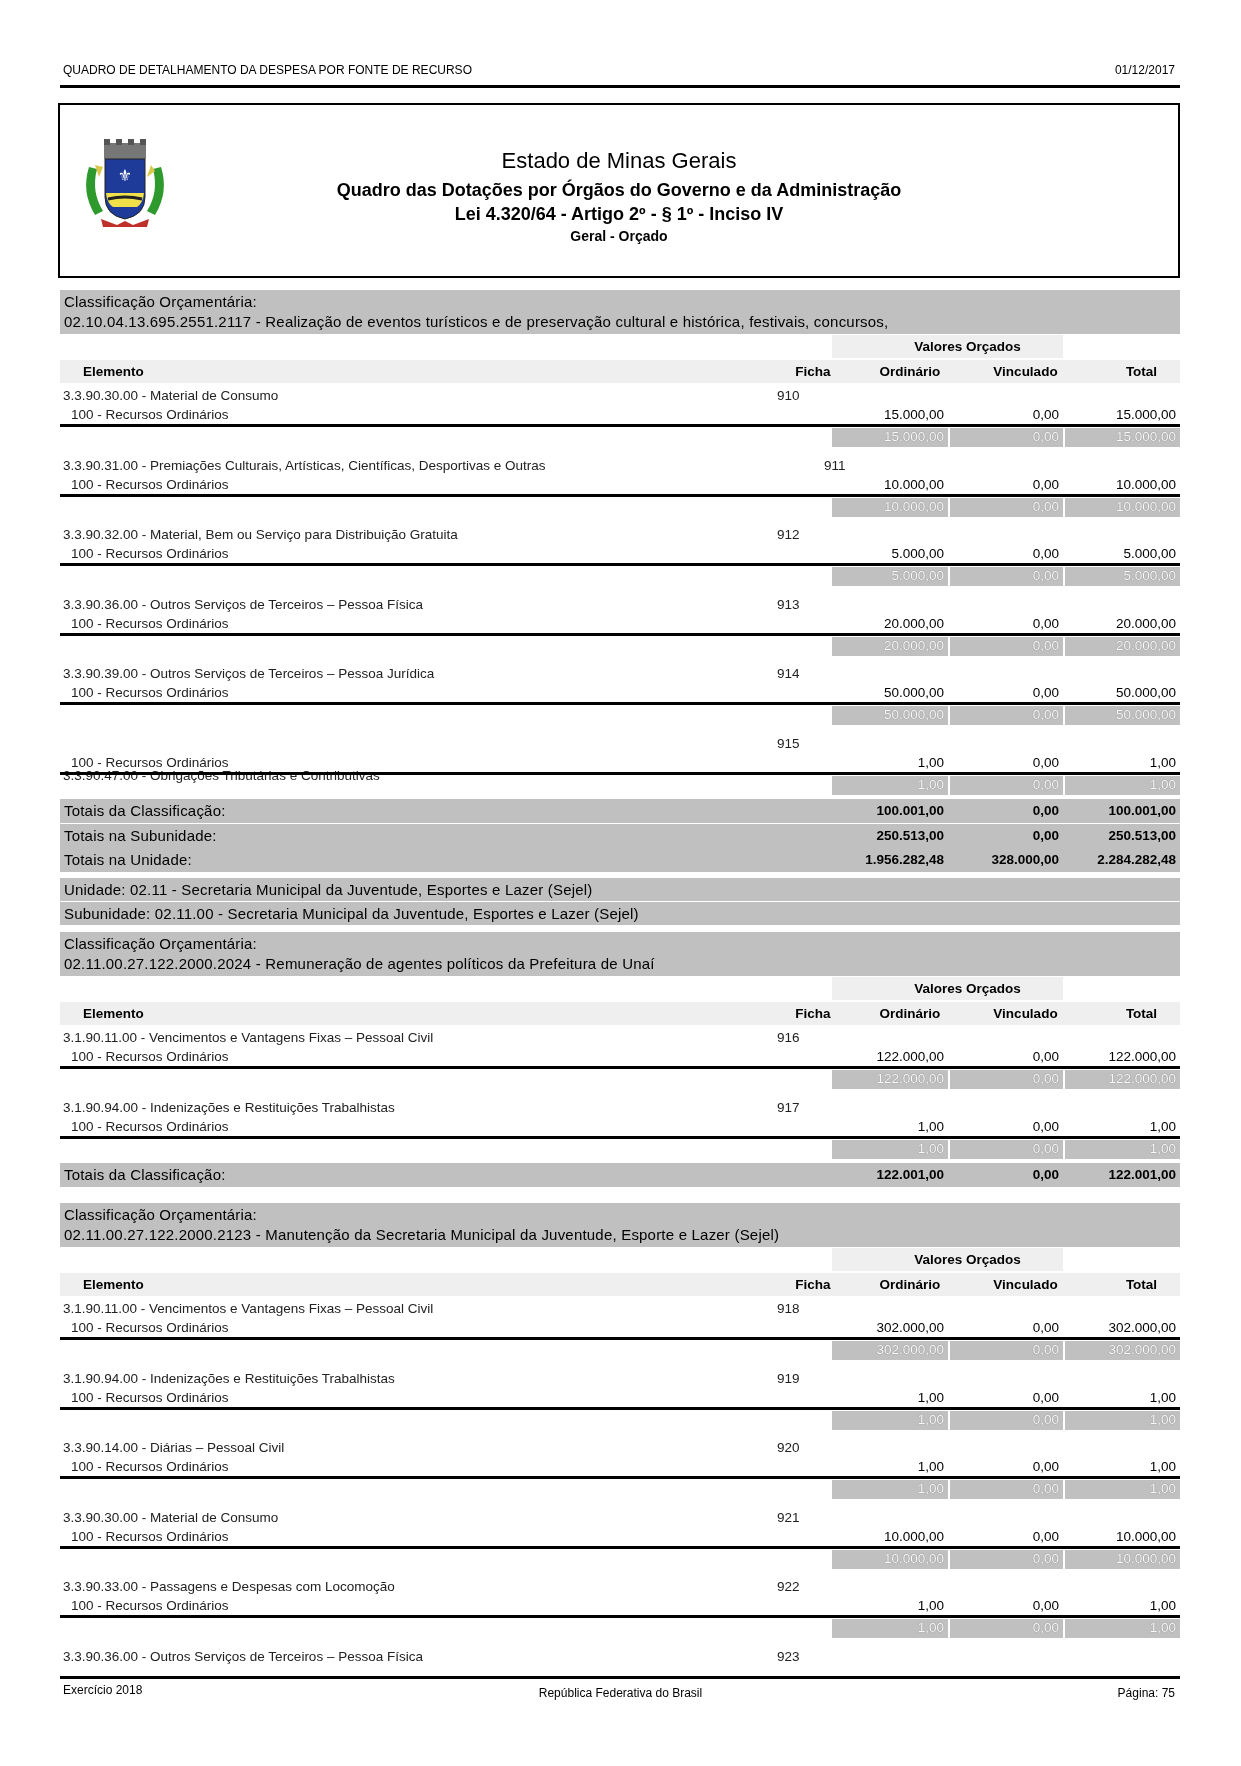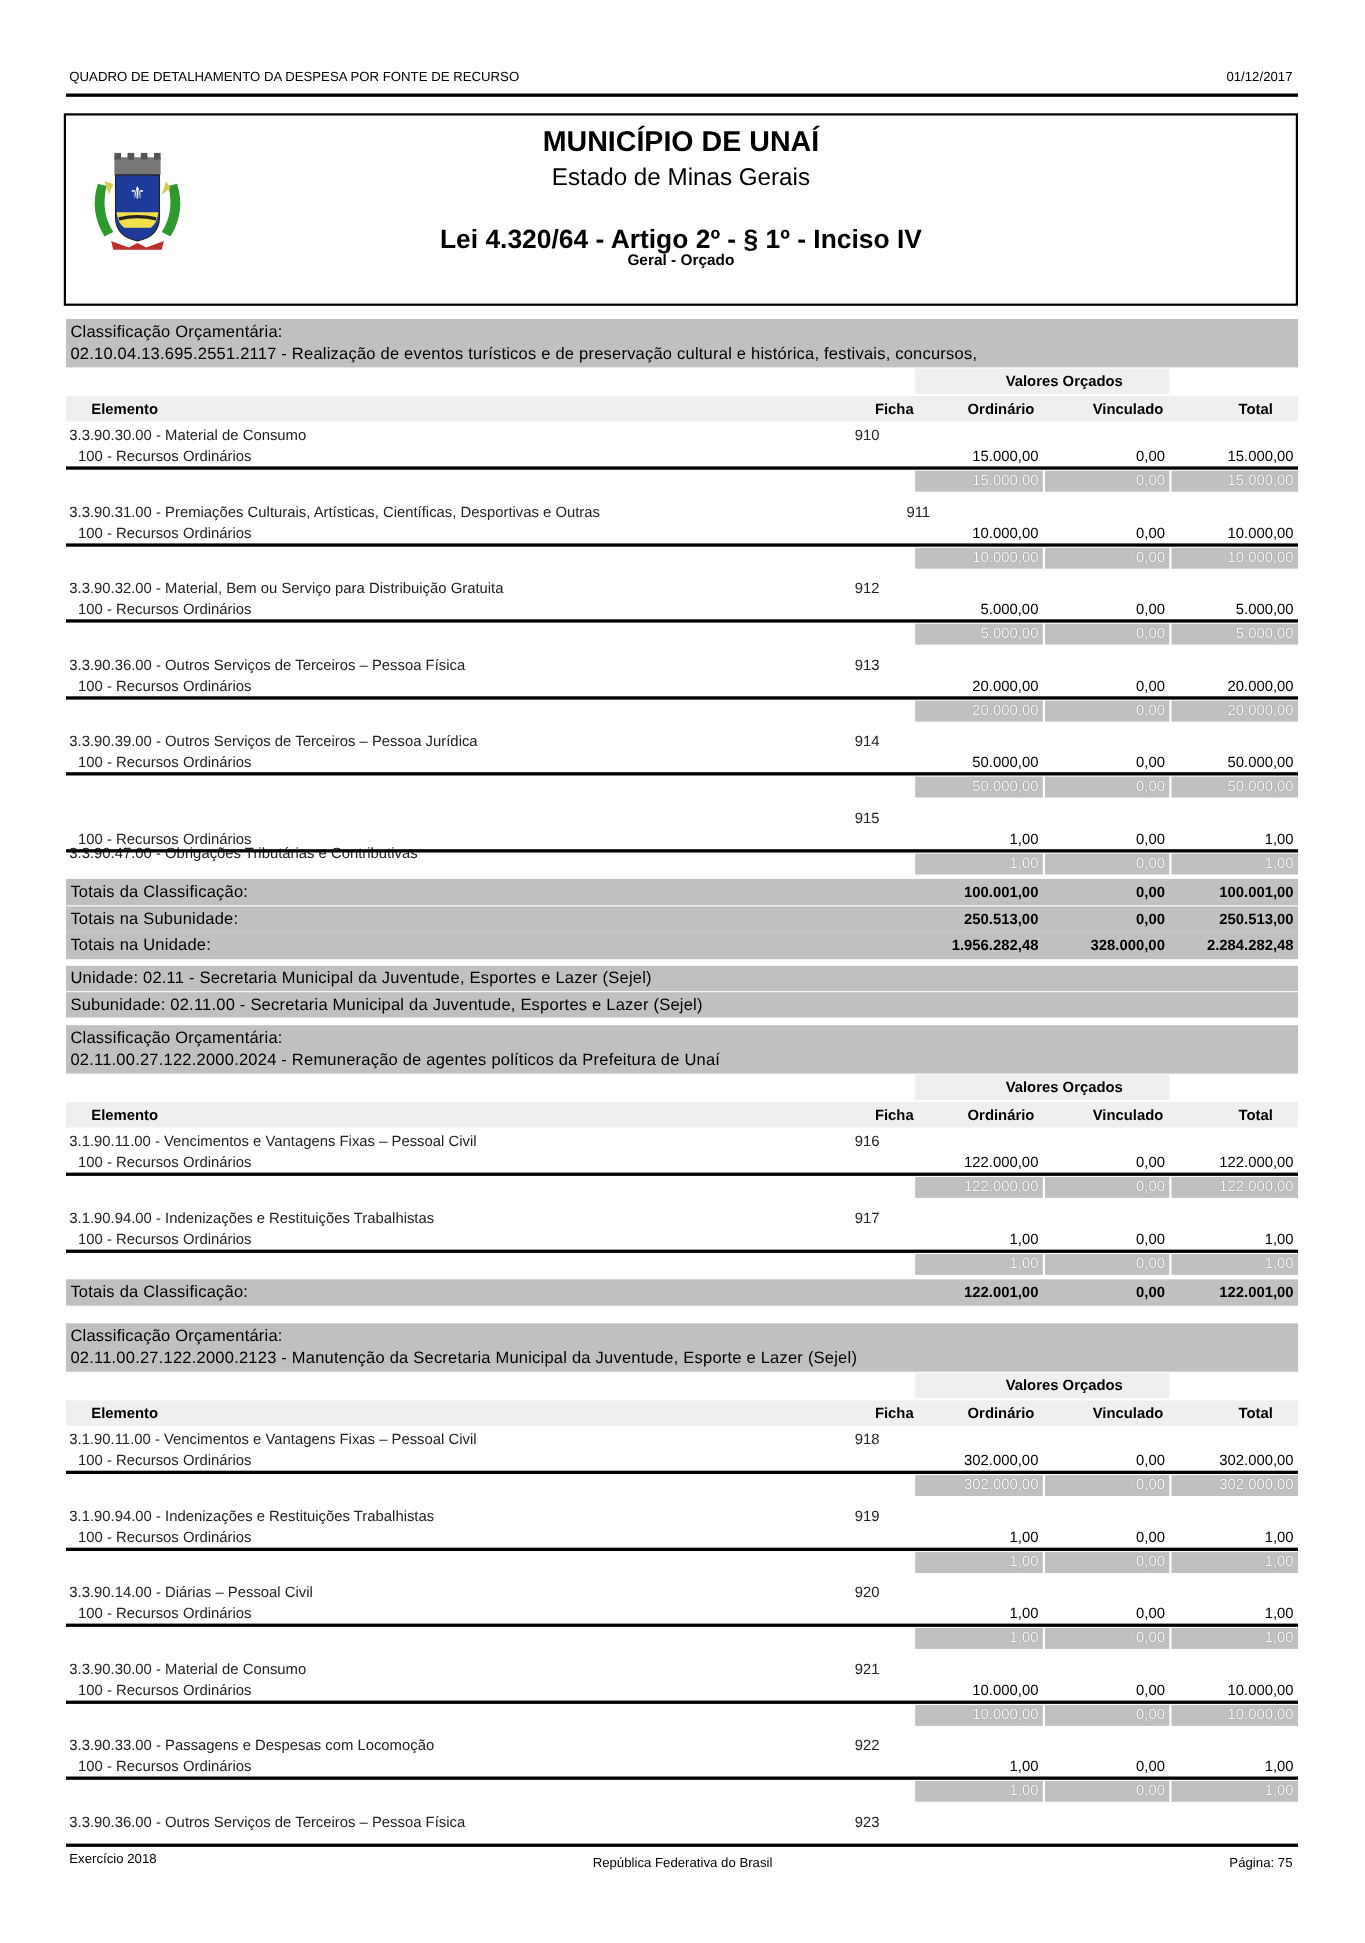--- a/index.html
+++ b/index.html
@@ -44,23 +44,23 @@
         <rect x="39" y="2" width="6" height="6" fill="#555"></rect>
       <rect x="51" y="2" width="6" height="6" fill="#555"></rect>
         <rect x="63" y="2" width="6" height="6" fill="#555"></rect>
       <path d="M28 22 H68 V60 Q68 78 48 82 Q28 78 28 60 Z" fill="#1f3b9a" stroke="#222" stroke-width="1"></path>
       <path d="M29 56 H67 Q66 66 60 70 H36 Q30 66 29 56 Z" fill="#f0e04a"></path>
       <path d="M31 62 Q48 58 65 62" stroke="#222" stroke-width="3" fill="none"></path>
       <text x="48" y="44" font-size="16" fill="#fff" text-anchor="middle" font-family="DejaVu Sans, sans-serif">⚜</text>
       <path d="M24 82 L40 88 L48 84 L56 88 L72 82 L70 90 L26 90 Z" fill="#c0302a"></path>
     </svg>
   </div>
-  <div class="t1" style="top:8px;font-size:26px;font-weight:bold;">MUNICÍPIO DE UNAÍ</div>
   <div class="t1" style="top:43px;font-size:22px;">Estado de Minas Gerais</div>
-  <div class="t1" style="top:99px;font-size:24px;font-weight:bold;">Lei 4.320/64 - Artigo 2º - § 1º - Inciso IV</div>
+  <div class="t1" style="top:75px;font-size:18px;font-weight:bold;">Quadro das Dotações por Órgãos do Governo e da Administração</div>
+  <div class="t1" style="top:99px;font-size:18px;font-weight:bold;">Lei 4.320/64 - Artigo 2º - § 1º - Inciso IV</div>
   <div class="t1" style="top:123px;font-size:14px;font-weight:bold;">Geral - Orçado</div>
 </div>
 
 <div id="sections">
     <div class="band" style="top:290px;height:44px;">
       <span class="lbl" style="top:3px;">Classificação Orçamentária:</span>
       <span class="lbl" style="top:23px;">02.10.04.13.695.2551.2117 - Realização de eventos turísticos e de preservação cultural e histórica, festivais, concursos,</span>
     </div>
     <div class="hdrlight" style="left:832px;top:335px;width:231px;height:23px;"></div>
     <div class="hcell" style="left:832px;top:339px;width:231px;font-size:13.5px;">Valores Orçados</div>

